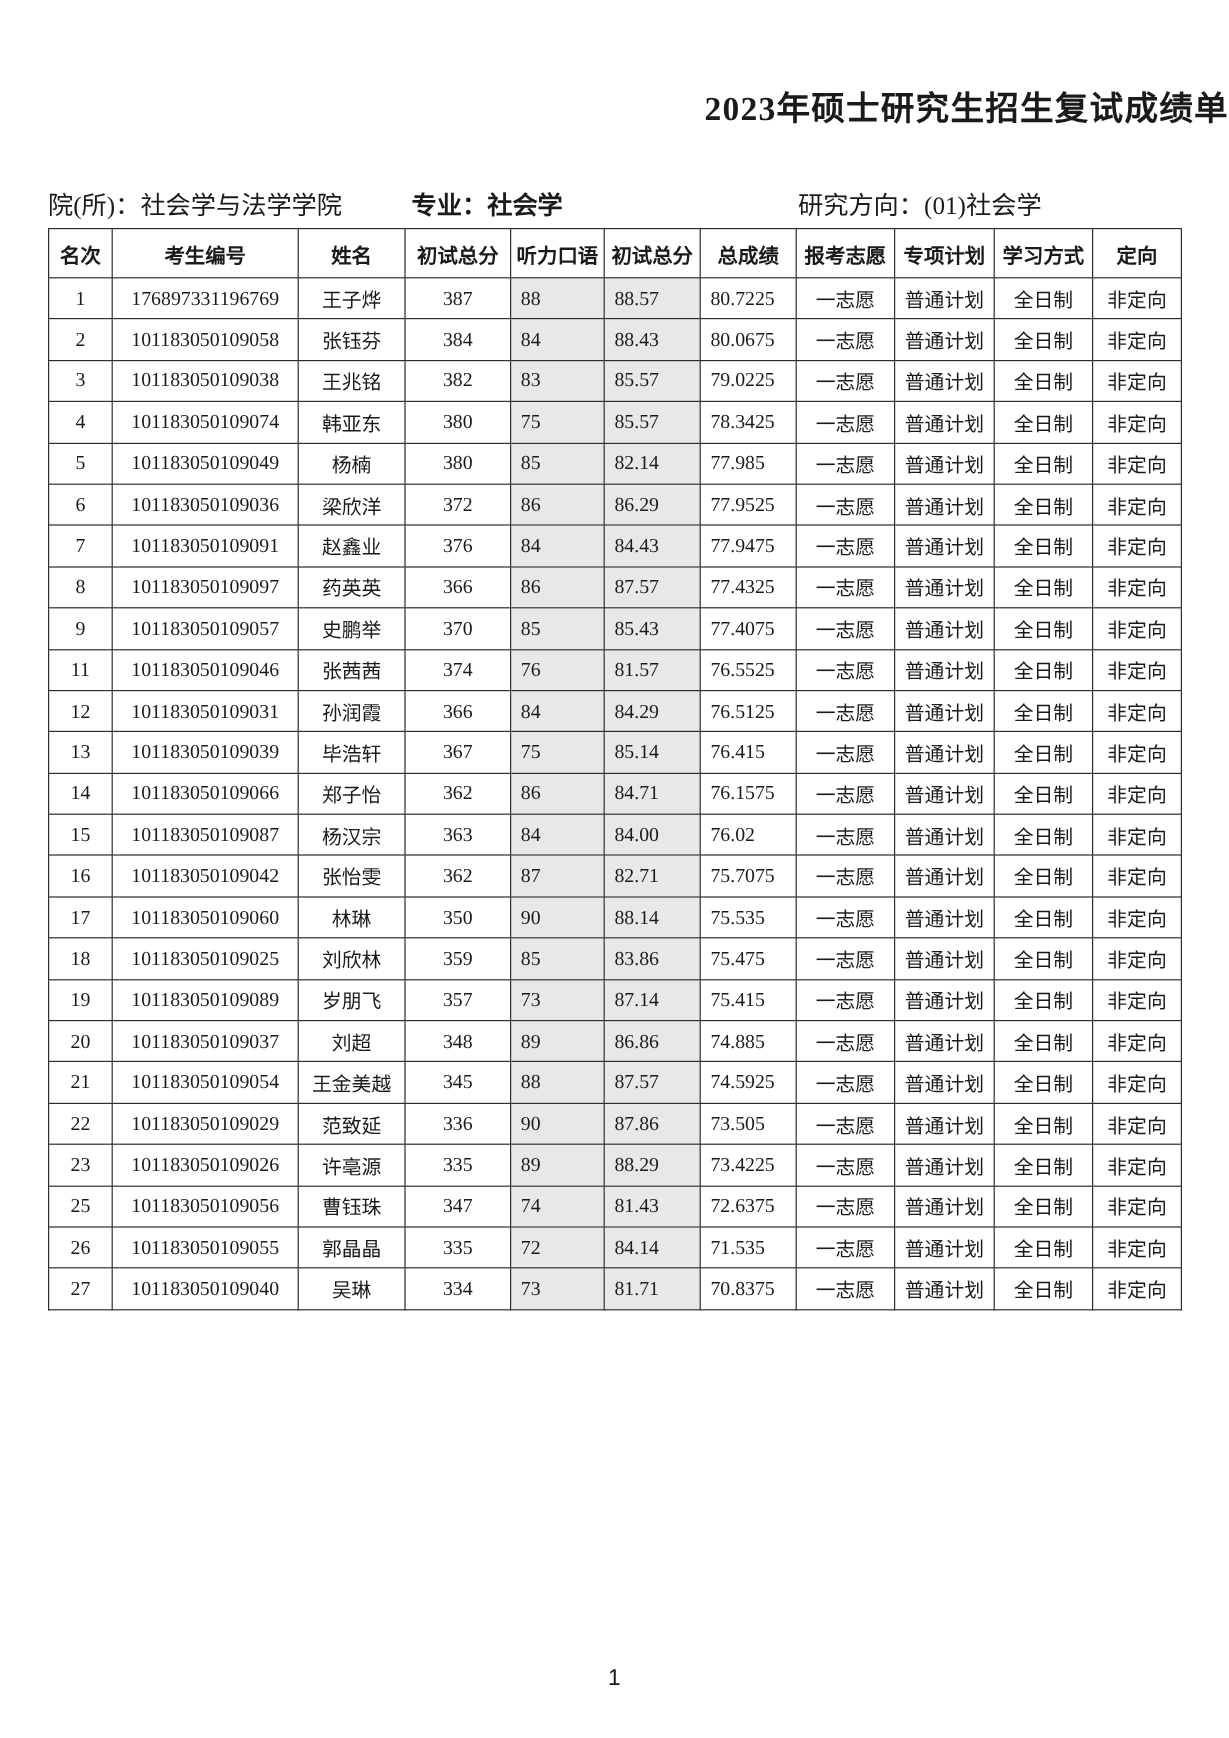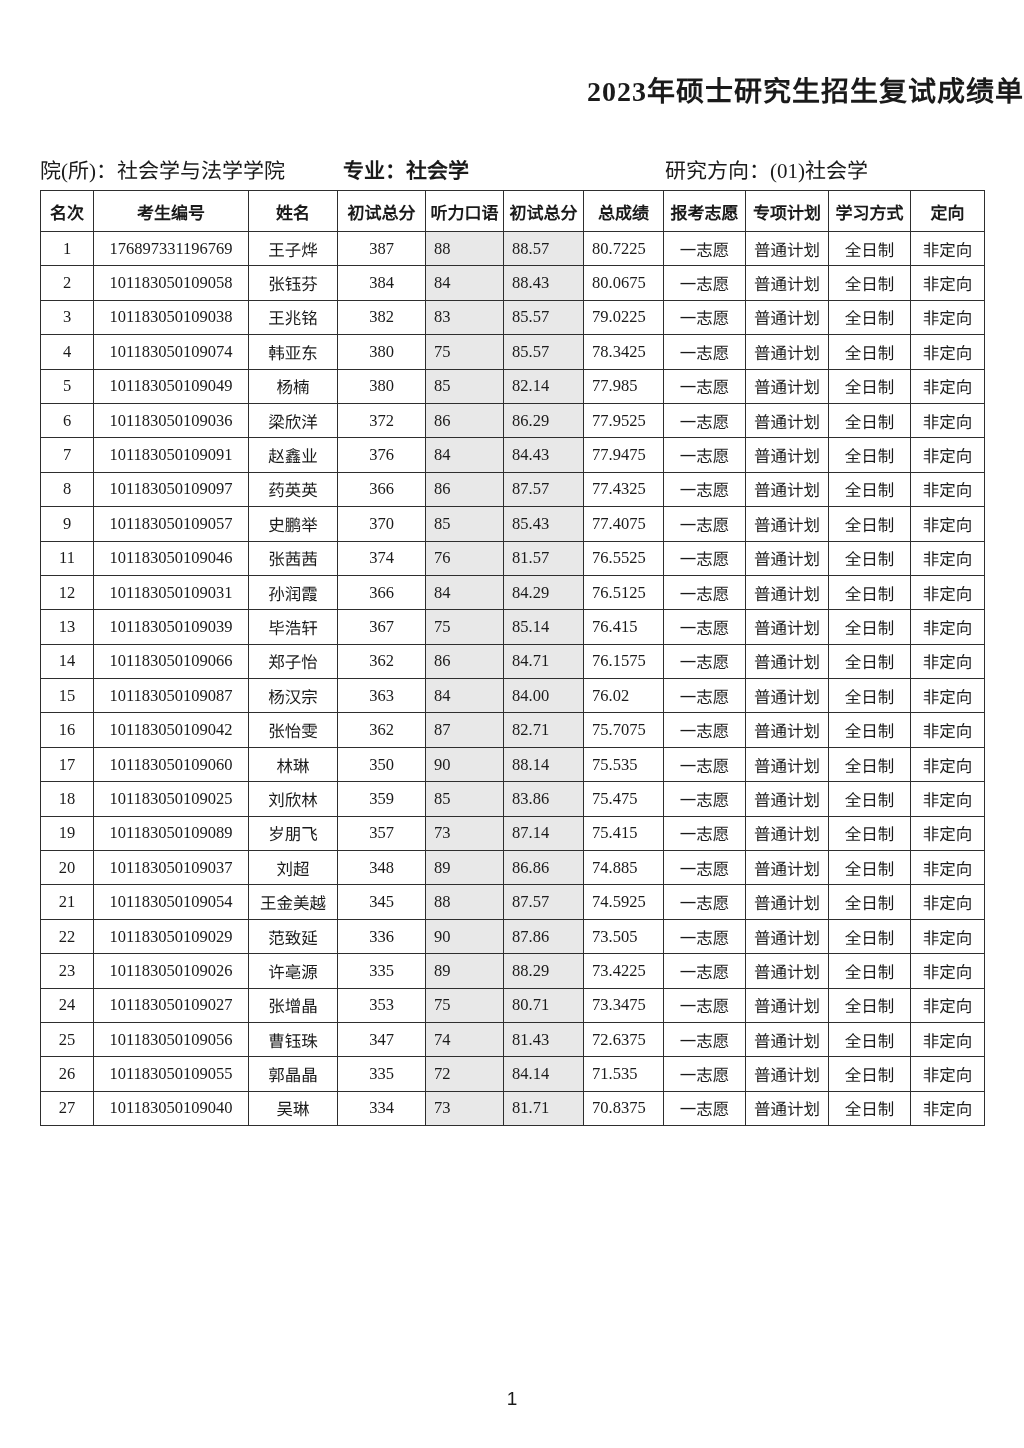--- a/index.html
+++ b/index.html
@@ -392,33 +392,20 @@
         <td class="">335</td>
         <td class="shaded align-left">89</td>
         <td class="shaded align-left">88.29</td>
         <td class="align-left">73.4225</td>
         <td class="">一志愿</td>
         <td class="">普通计划</td>
         <td class="">全日制</td>
         <td class="">非定向</td>
       </tr>
       <tr>
-        <td class="">24</td>
-        <td class="">101183050109027</td>
-        <td class="">张增晶</td>
-        <td class="">353</td>
-        <td class="shaded align-left">75</td>
-        <td class="shaded align-left">80.71</td>
-        <td class="align-left">73.3475</td>
-        <td class="">一志愿</td>
-        <td class="">普通计划</td>
-        <td class="">全日制</td>
-        <td class="">非定向</td>
-      </tr>
-      <tr>
         <td class="">25</td>
         <td class="">101183050109056</td>
         <td class="">曹钰珠</td>
         <td class="">347</td>
         <td class="shaded align-left">74</td>
         <td class="shaded align-left">81.43</td>
         <td class="align-left">72.6375</td>
         <td class="">一志愿</td>
         <td class="">普通计划</td>
         <td class="">全日制</td>

